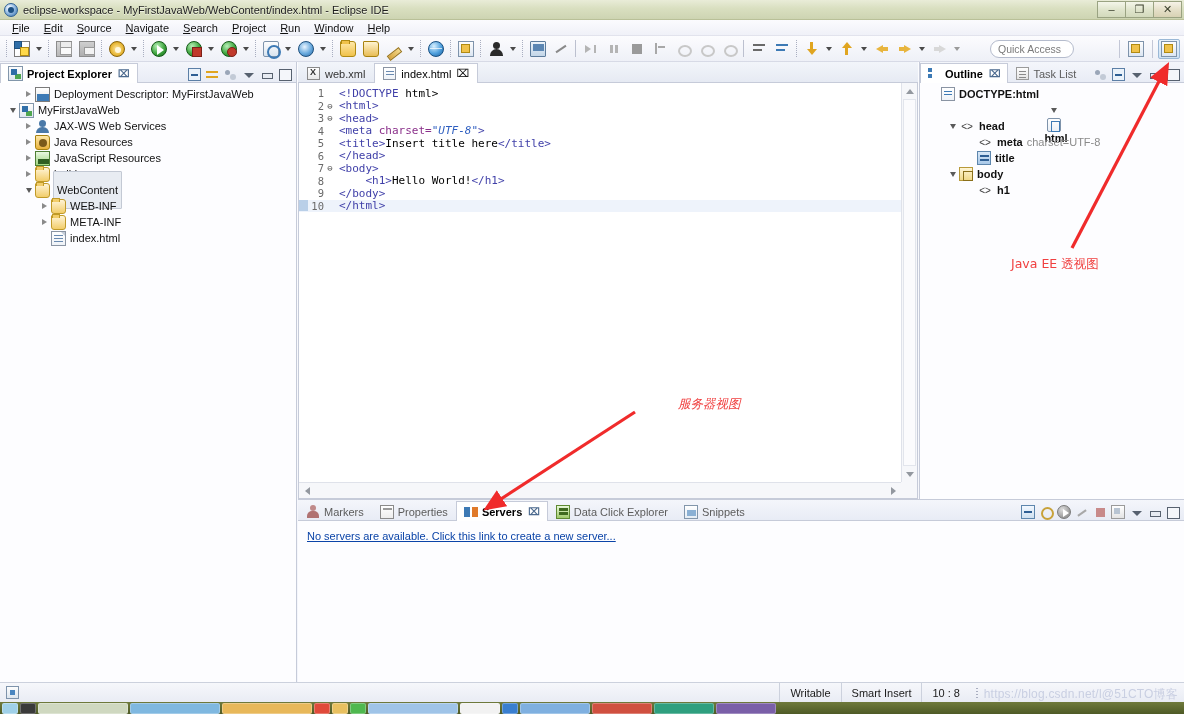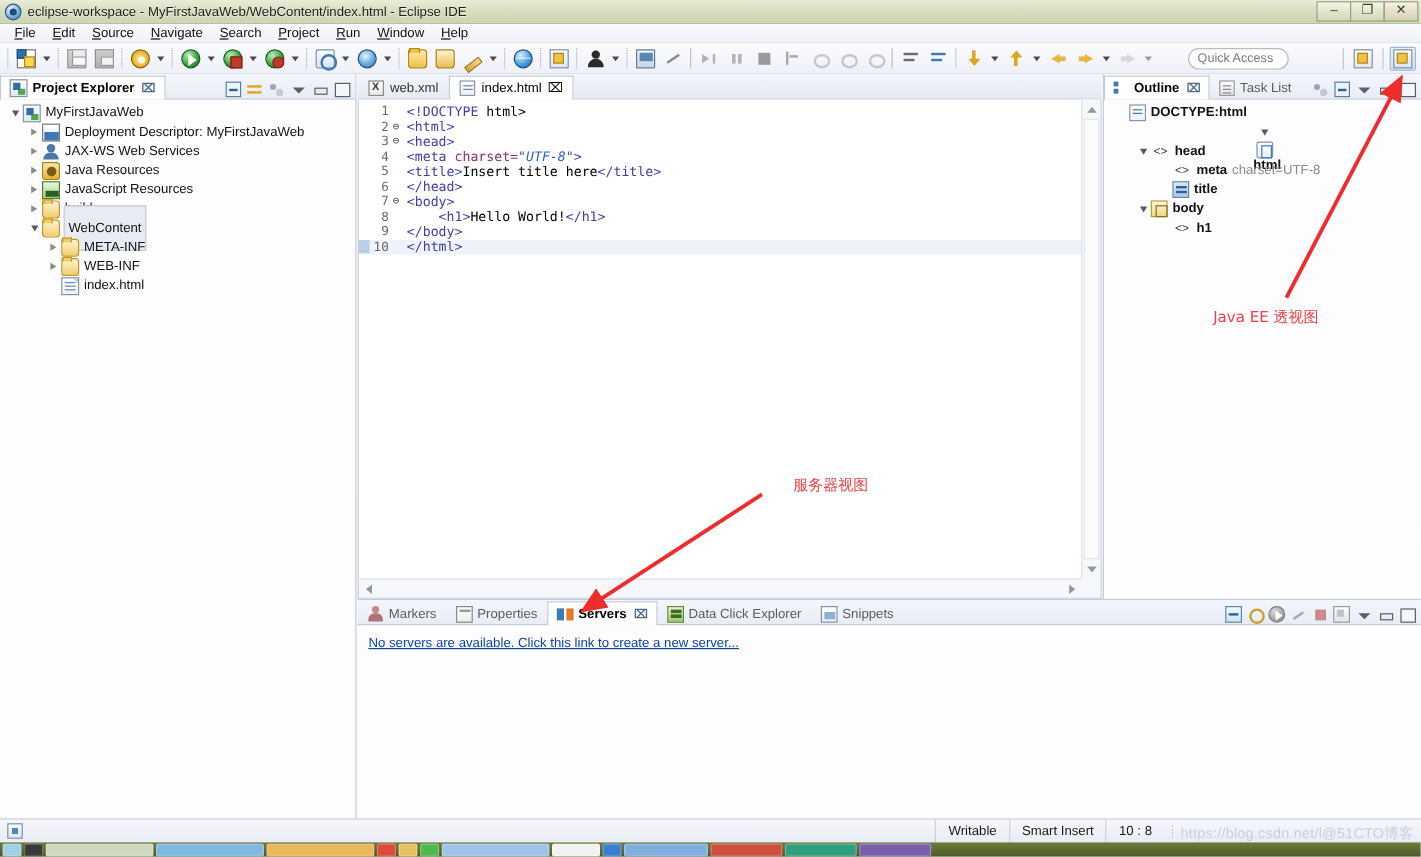--- a/index.html
+++ b/index.html
@@ -603,32 +603,32 @@
           </div>
           <div class="vbtn">
             <span class="vi vi-min"></span>
           </div>
           <div class="vbtn">
             <span class="vi vi-max"></span>
           </div>
         </div>
     </div>
     <div class="tree" id="peTree">
+        <div class="trow" style="padding-left: 22px;">
+          <span class="twist collapsed"></span>
+          <span class="pe-icon i-deploy"></span>
+          <span class="tlabel">Deployment Descriptor: MyFirstJavaWeb</span>
+        </div>
         <div class="trow" style="padding-left: 6px;">
           <span class="twist expanded"></span>
           <span class="pe-icon i-project"></span>
           <span class="tlabel">MyFirstJavaWeb</span>
         </div>
         <div class="trow" style="padding-left: 22px;">
           <span class="twist collapsed"></span>
-          <span class="pe-icon i-deploy"></span>
-          <span class="tlabel">Deployment Descriptor: MyFirstJavaWeb</span>
-        </div>
-        <div class="trow" style="padding-left: 22px;">
-          <span class="twist collapsed"></span>
           <span class="pe-icon i-webserv"></span>
           <span class="tlabel">JAX-WS Web Services</span>
         </div>
         <div class="trow" style="padding-left: 22px;">
           <span class="twist collapsed"></span>
           <span class="pe-icon i-javares"></span>
           <span class="tlabel">Java Resources</span>
         </div>
         <div class="trow" style="padding-left: 22px;">
           <span class="twist collapsed"></span>
@@ -641,26 +641,26 @@
           <span class="tlabel">build</span>
         </div>
         <div class="trow" style="padding-left: 22px;">
           <span class="twist expanded"></span>
           <span class="pe-icon i-folder"></span>
           <span class="tlabel sel">WebContent</span>
         </div>
         <div class="trow" style="padding-left: 38px;">
           <span class="twist collapsed"></span>
           <span class="pe-icon i-folder"></span>
-          <span class="tlabel">META-INF</span>
+          <span class="tlabel">WEB-INF</span>
         </div>
         <div class="trow" style="padding-left: 38px;">
           <span class="twist collapsed"></span>
           <span class="pe-icon i-folder"></span>
-          <span class="tlabel">WEB-INF</span>
+          <span class="tlabel">META-INF</span>
         </div>
         <div class="trow" style="padding-left: 38px;">
           <span class="twist "></span>
           <span class="pe-icon i-html"></span>
           <span class="tlabel">index.html</span>
         </div>
       </div>
   </div>
 
   <div class="panel" id="editorArea">
@@ -860,15 +860,15 @@
   <svg class="anno" id="annoSvg">
     <defs>
       <marker id="ah" markerWidth="7" markerHeight="7" refX="5.6" refY="3" orient="auto">
         <path d="M0,0 L7,3 L0,6 z" fill="#f02b2b"></path>
       </marker>
     </defs>
     <line id="arrServers" stroke="#f02b2b" stroke-width="3.2" marker-end="url(#ah)" x1="635" y1="412" x2="487" y2="508"></line>
     <line id="arrPersp" stroke="#f02b2b" stroke-width="3.2" marker-end="url(#ah)" x1="1072" y1="248" x2="1167" y2="66"></line>
   </svg>
 
-<div class="anno-text" style="left: 661px; top: 396px;">服务器视图</div>
+<div class="anno-text" style="left: 678px; top: 396px; font-style: italic;">服务器视图</div>
     <div class="anno-text" style="left: 1011px; top: 256px;">Java EE 透视图</div>
   </div>
 
 </body></html>

